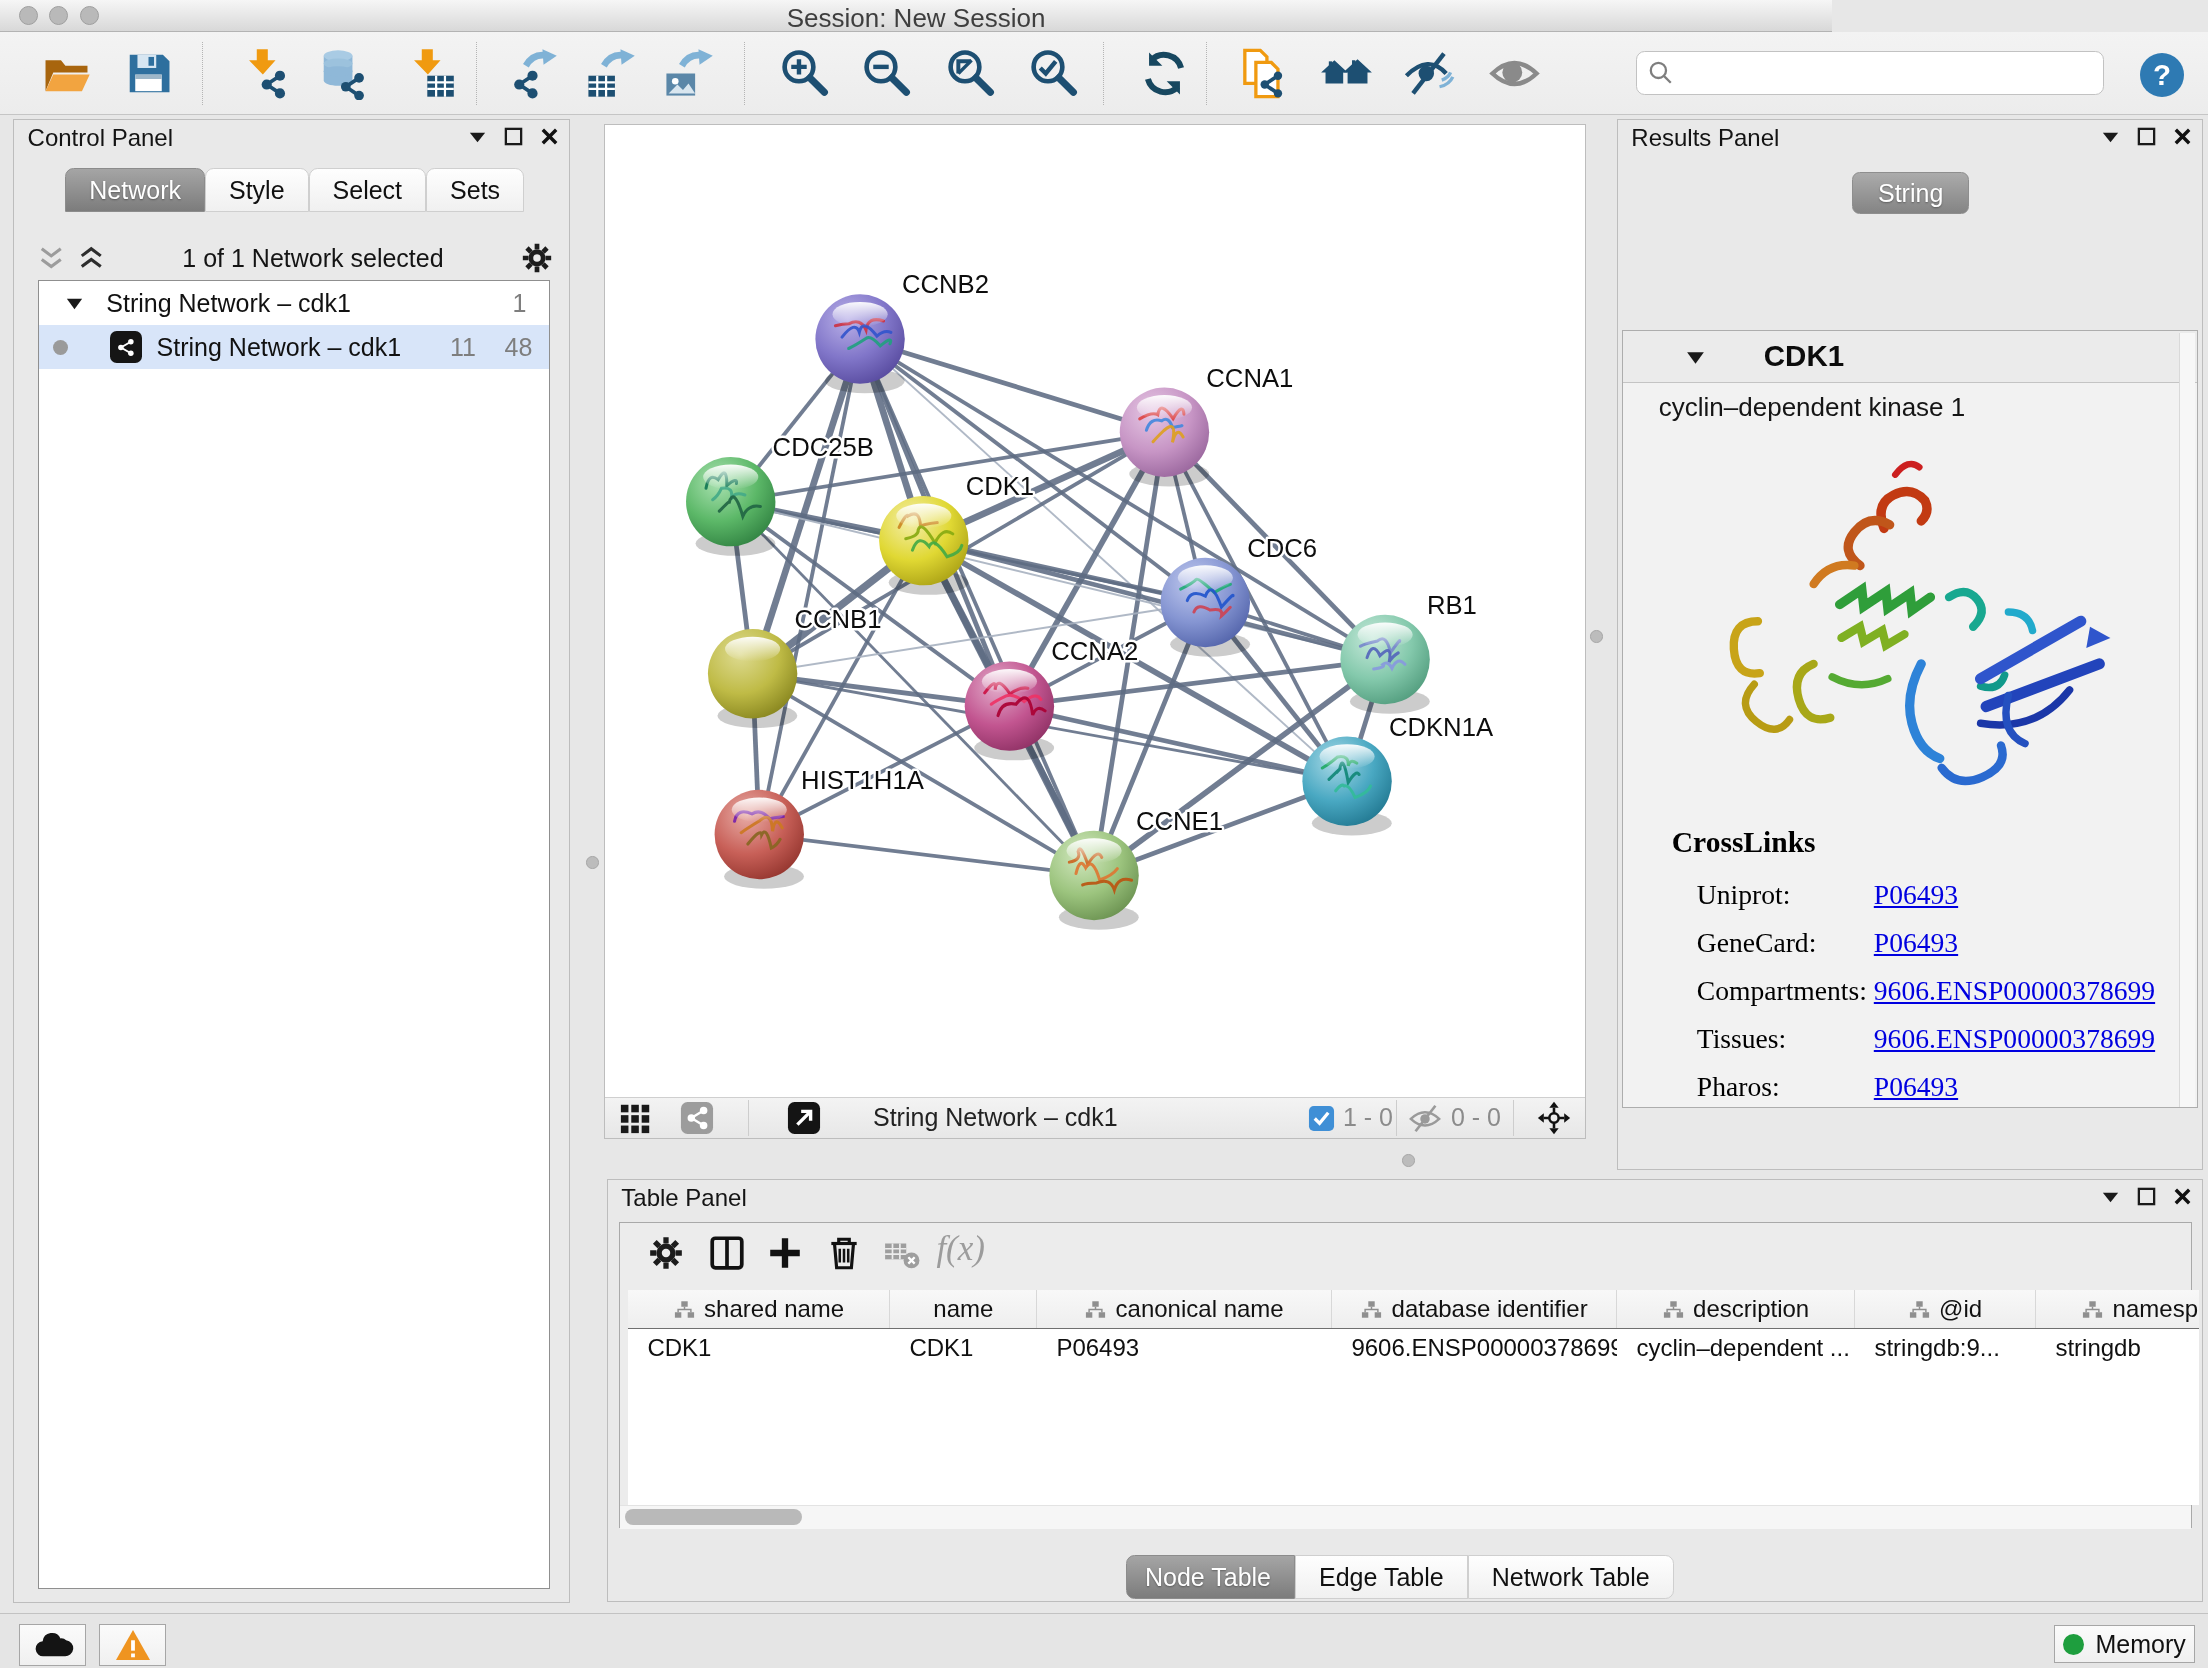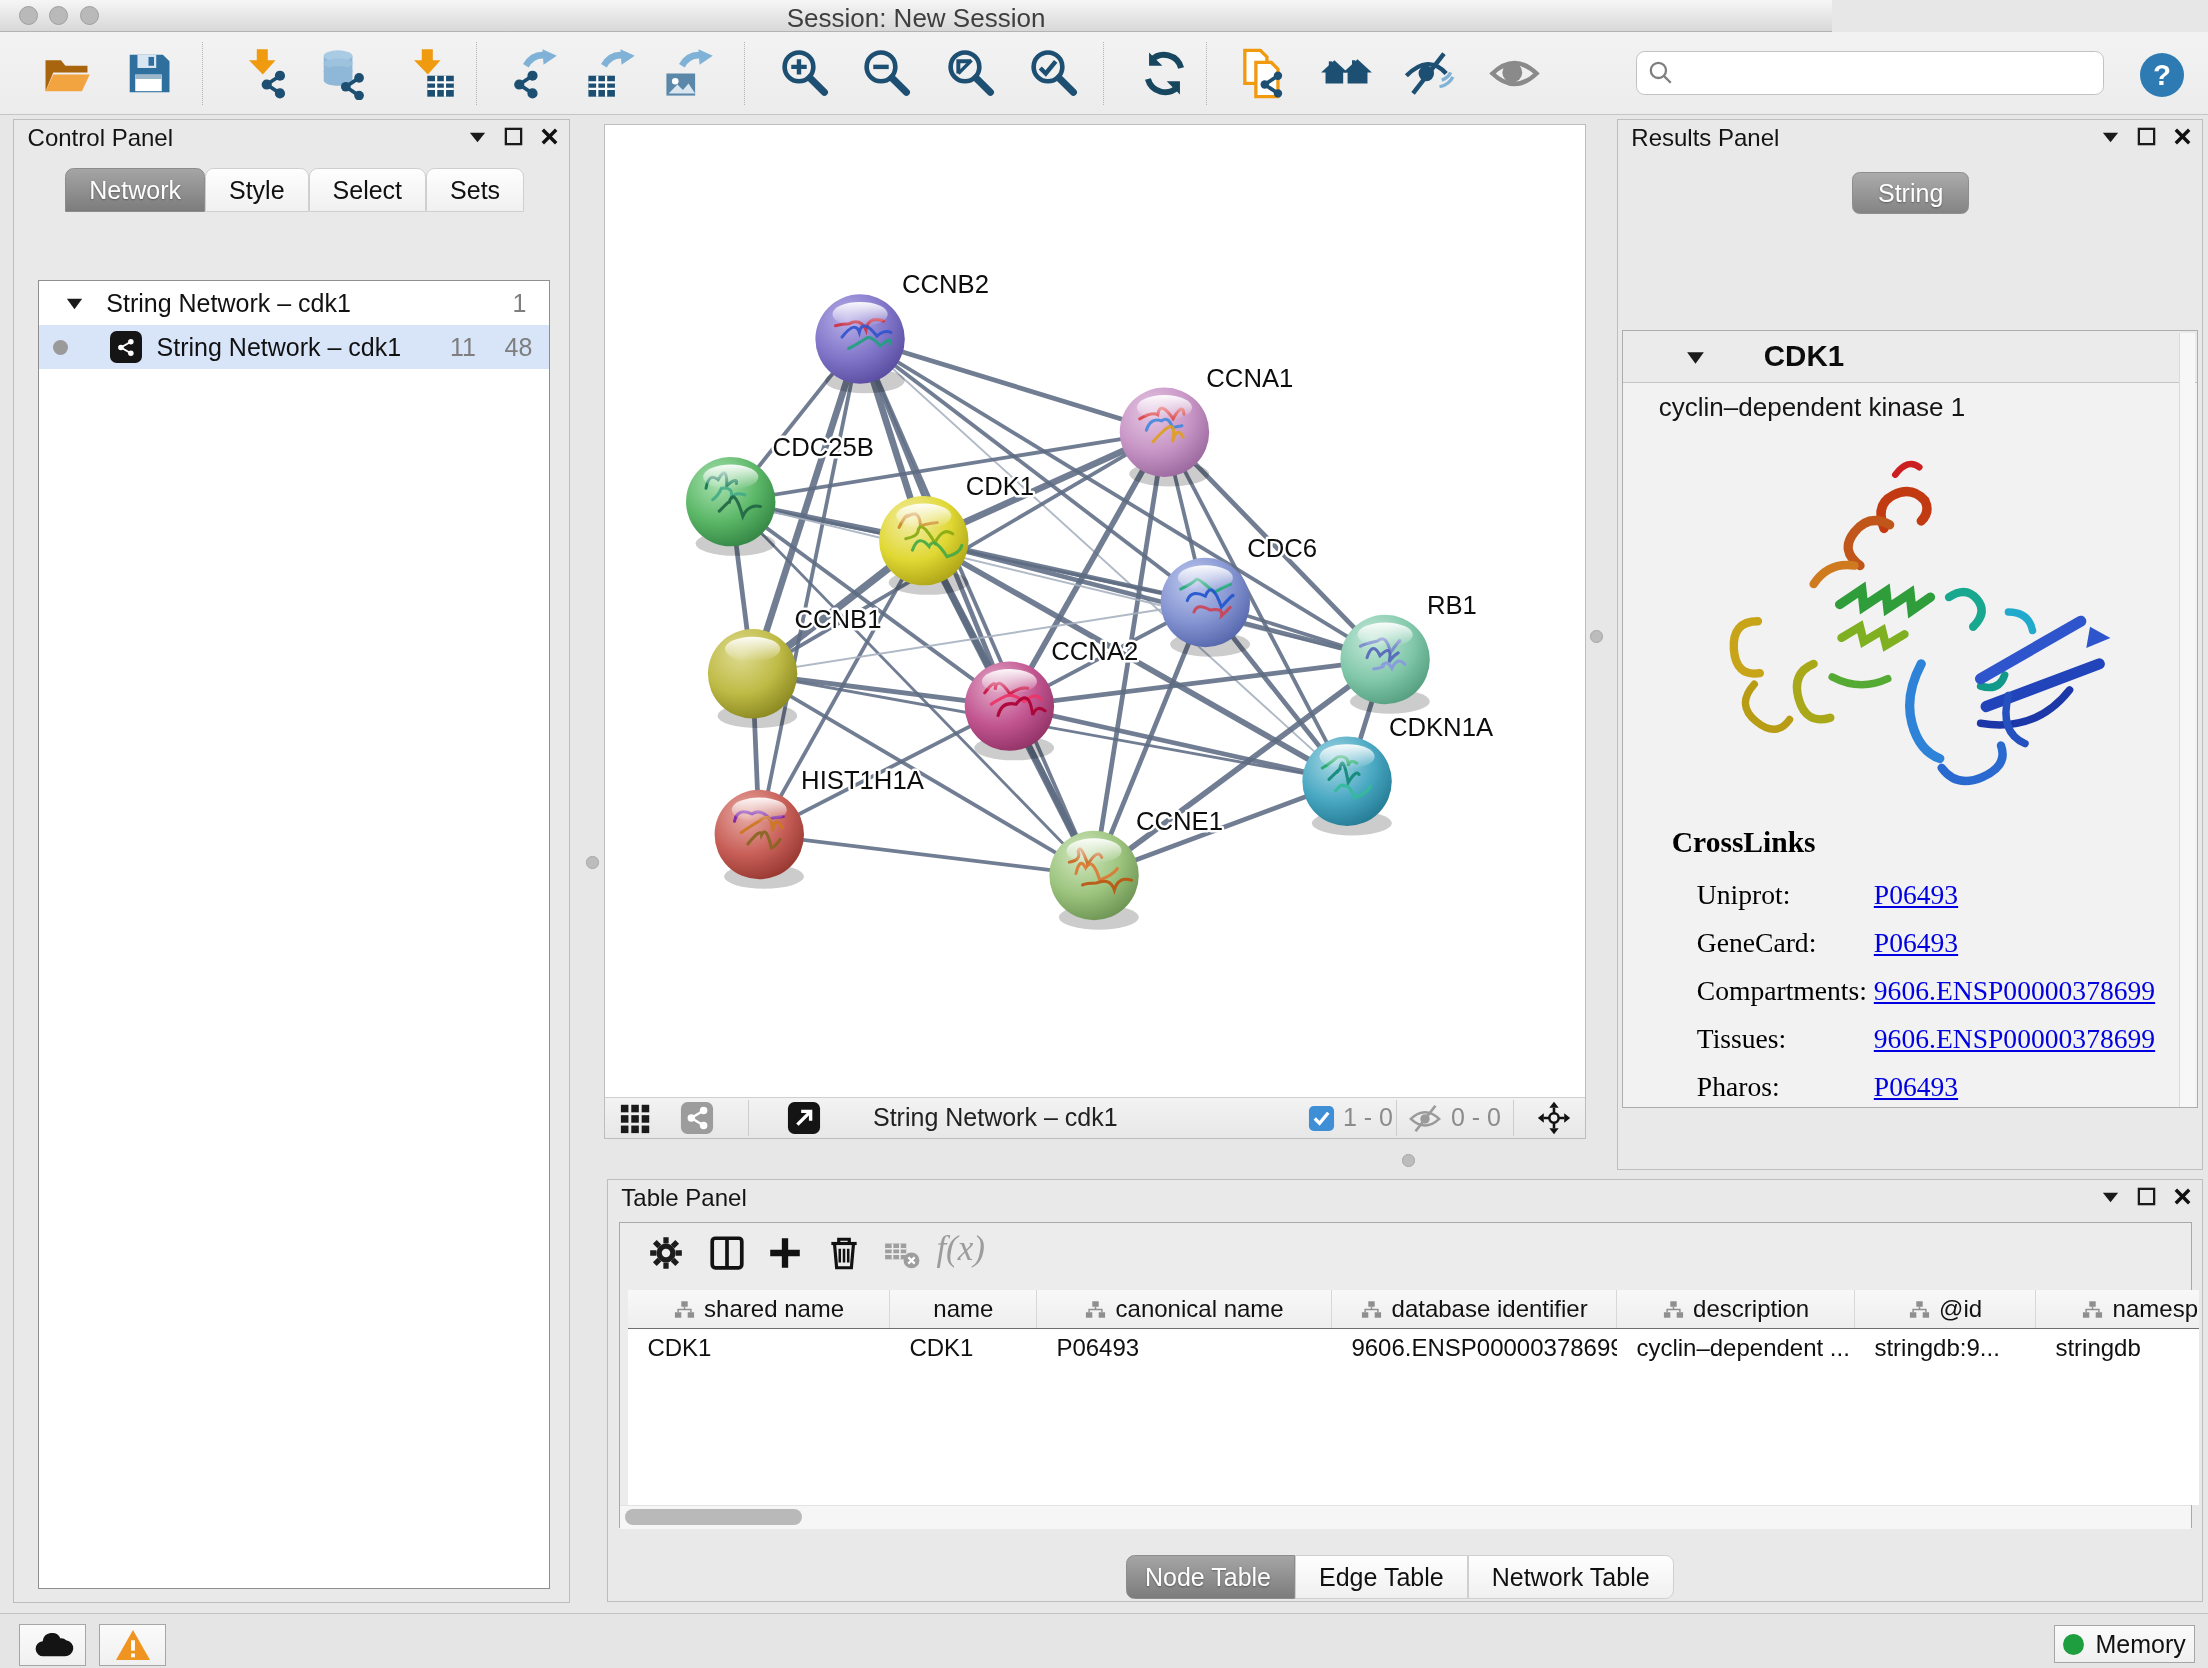--- a/index.html
+++ b/index.html
@@ -290,20 +290,42 @@
             <rect x="3" y="3" width="16" height="16" fill="none" stroke="#1a1a1a" stroke-width="2.4"></rect>
           </svg>
         </span>
         <span>
           <svg width="21" height="21" viewBox="0 0 22 22">
             <path d="M4 4l14 14M18 4L4 18" stroke="#111" stroke-width="3.6"></path>
           </svg>
         </span>
       </div>
     <div id="cp-tabs"><span class="tab toptab active">Network</span><span class="tab toptab">Style</span><span class="tab toptab">Select</span><span class="tab toptab">Sets</span></div>
+    <div id="cp-status">
+      <span style="margin-left:23px;display:inline-flex">
+        <svg width="28.5" height="28.5" viewBox="0 0 24 24">
+            <path d="M4 4l8 6 8-6M4 13l8 6 8-6" fill="none" stroke="#9c9c9c" stroke-width="2.6"></path>
+          </svg>
+      </span>
+      <span style="margin-left:11.4px;display:inline-flex">
+        <svg width="28.5" height="28.5" viewBox="0 0 24 24">
+            <path d="M4 10l8-6 8 6M4 19l8-6 8 6" fill="none" stroke="#2d2d2d" stroke-width="2.6"></path>
+          </svg>
+      </span>
+      <span class="stat">1 of 1 Network selected</span>
+      <span style="margin-right:15px;display:inline-flex">
+        <svg width="34" height="34" viewBox="0 0 36 36">
+            <circle cx="18" cy="18" r="9" fill="#1c1c1c"></circle>
+            <g stroke="#1c1c1c" stroke-width="5">
+              <path d="M18 3v6M18 27v6M3 18h6M27 18h6M7.4 7.4l4.3 4.3M24.3 24.3l4.3 4.3M28.6 7.4l-4.3 4.3M11.7 24.3l-4.3 4.3"></path>
+            </g>
+            <circle cx="18" cy="18" r="4" fill="#e9e9e9"></circle>
+          </svg>
+      </span>
+    </div>
     <div id="cp-tree">
       <div class="treerow">
         <span style="margin-left:25px;display:inline-flex">
           <svg width="21" height="21" viewBox="0 0 22 22">
               <path d="M3 6h16l-8 11z" fill="#1a1a1a"></path>
             </svg>
         </span>
         <span style="margin-left:21px">String Network – cdk1</span>
         <span style="flex:1"></span>
         <span class="cnt" style="margin-right:23px">1</span>

